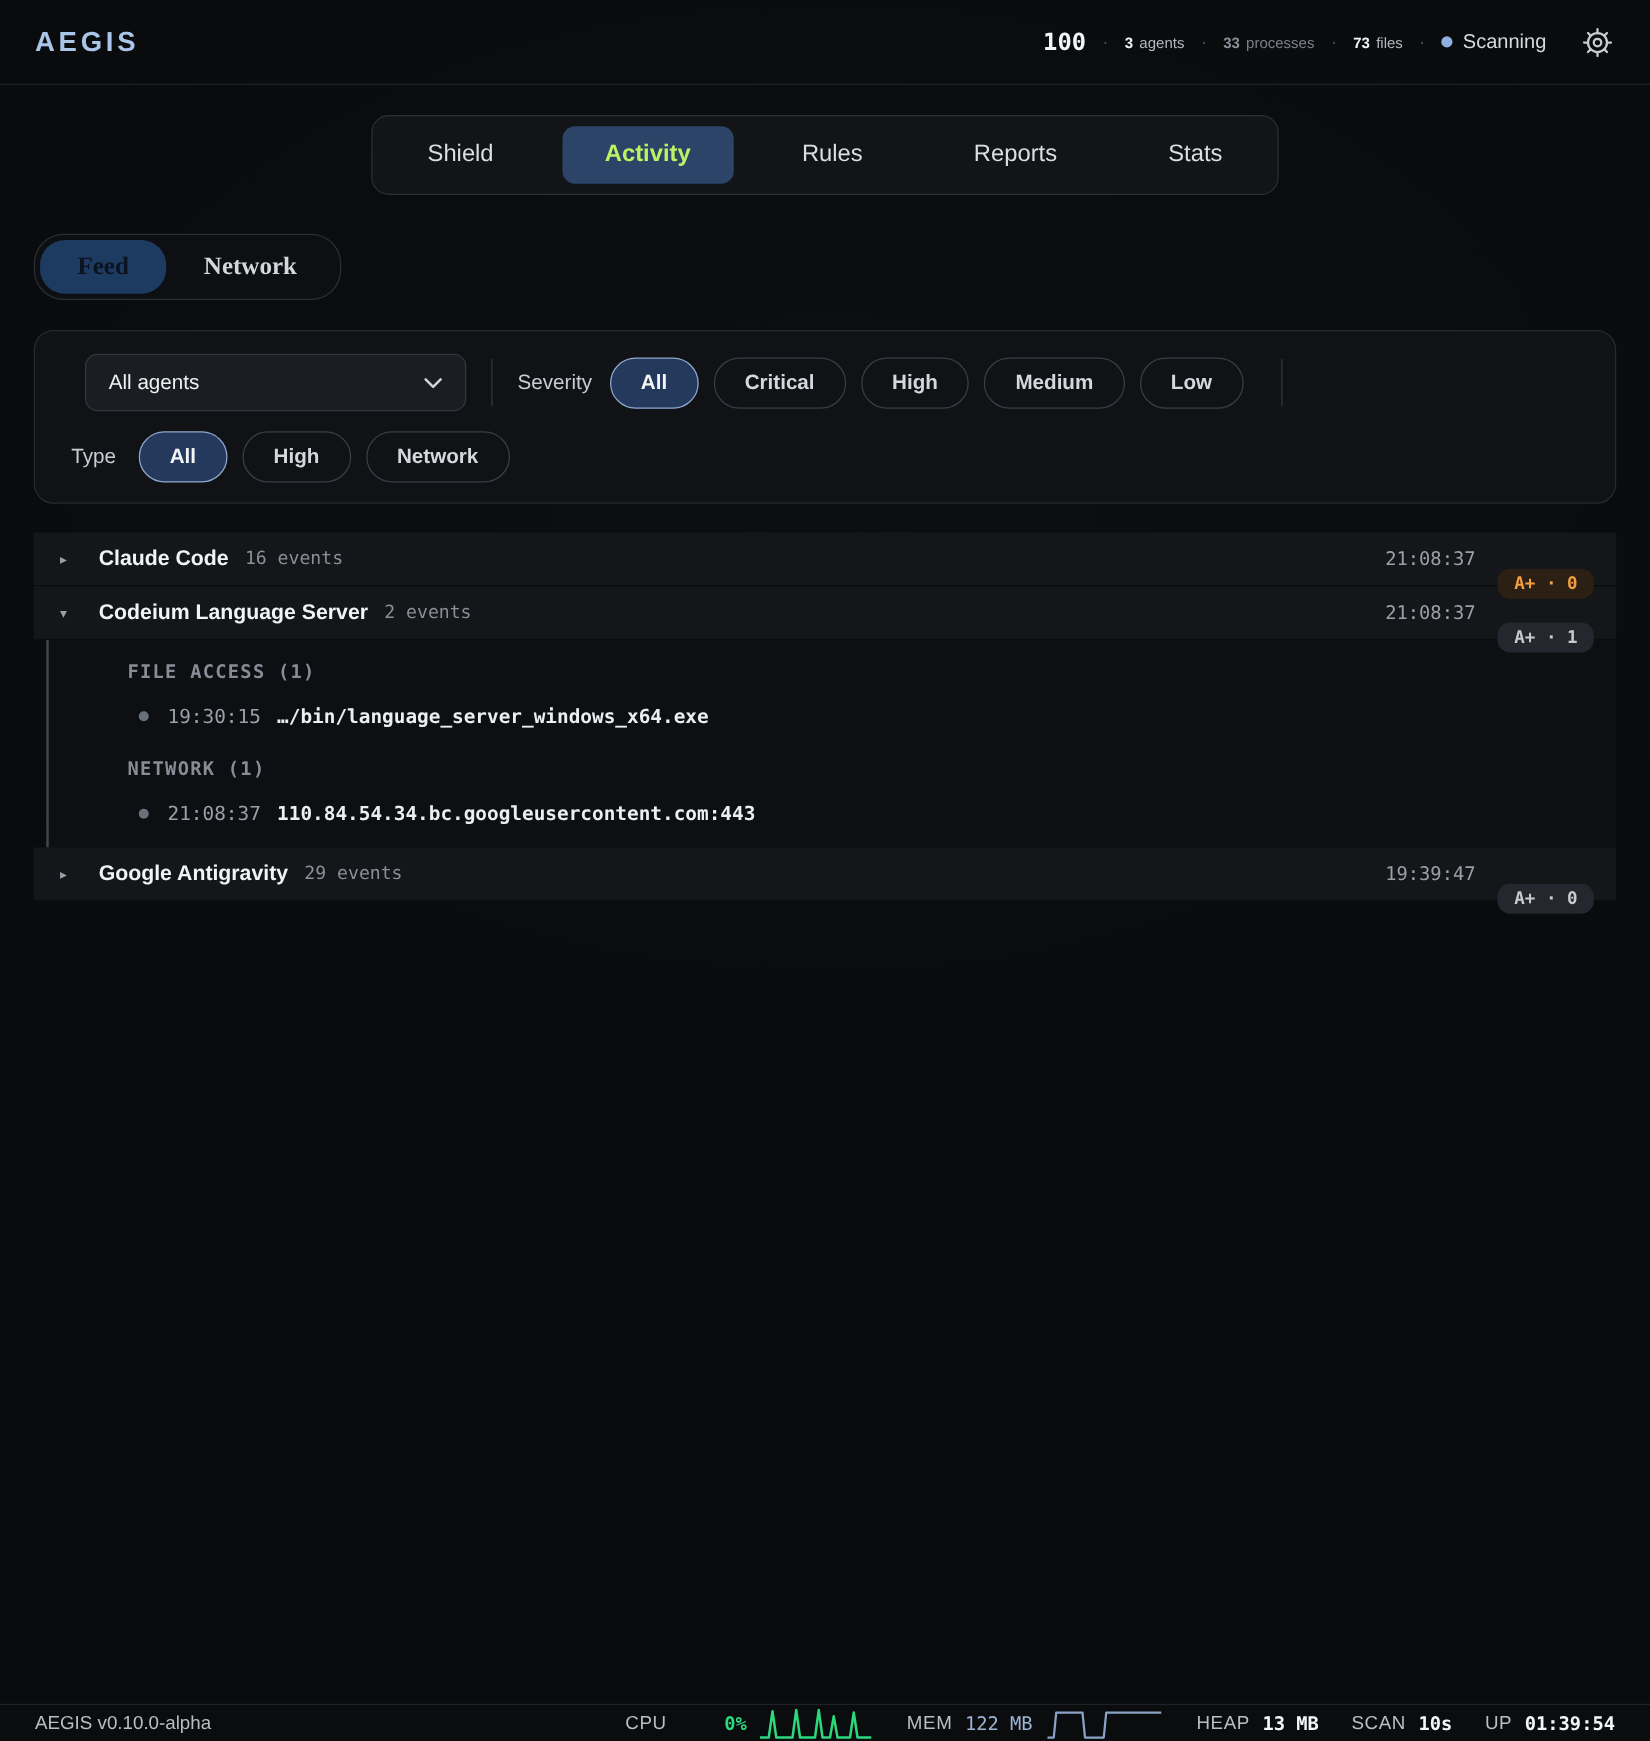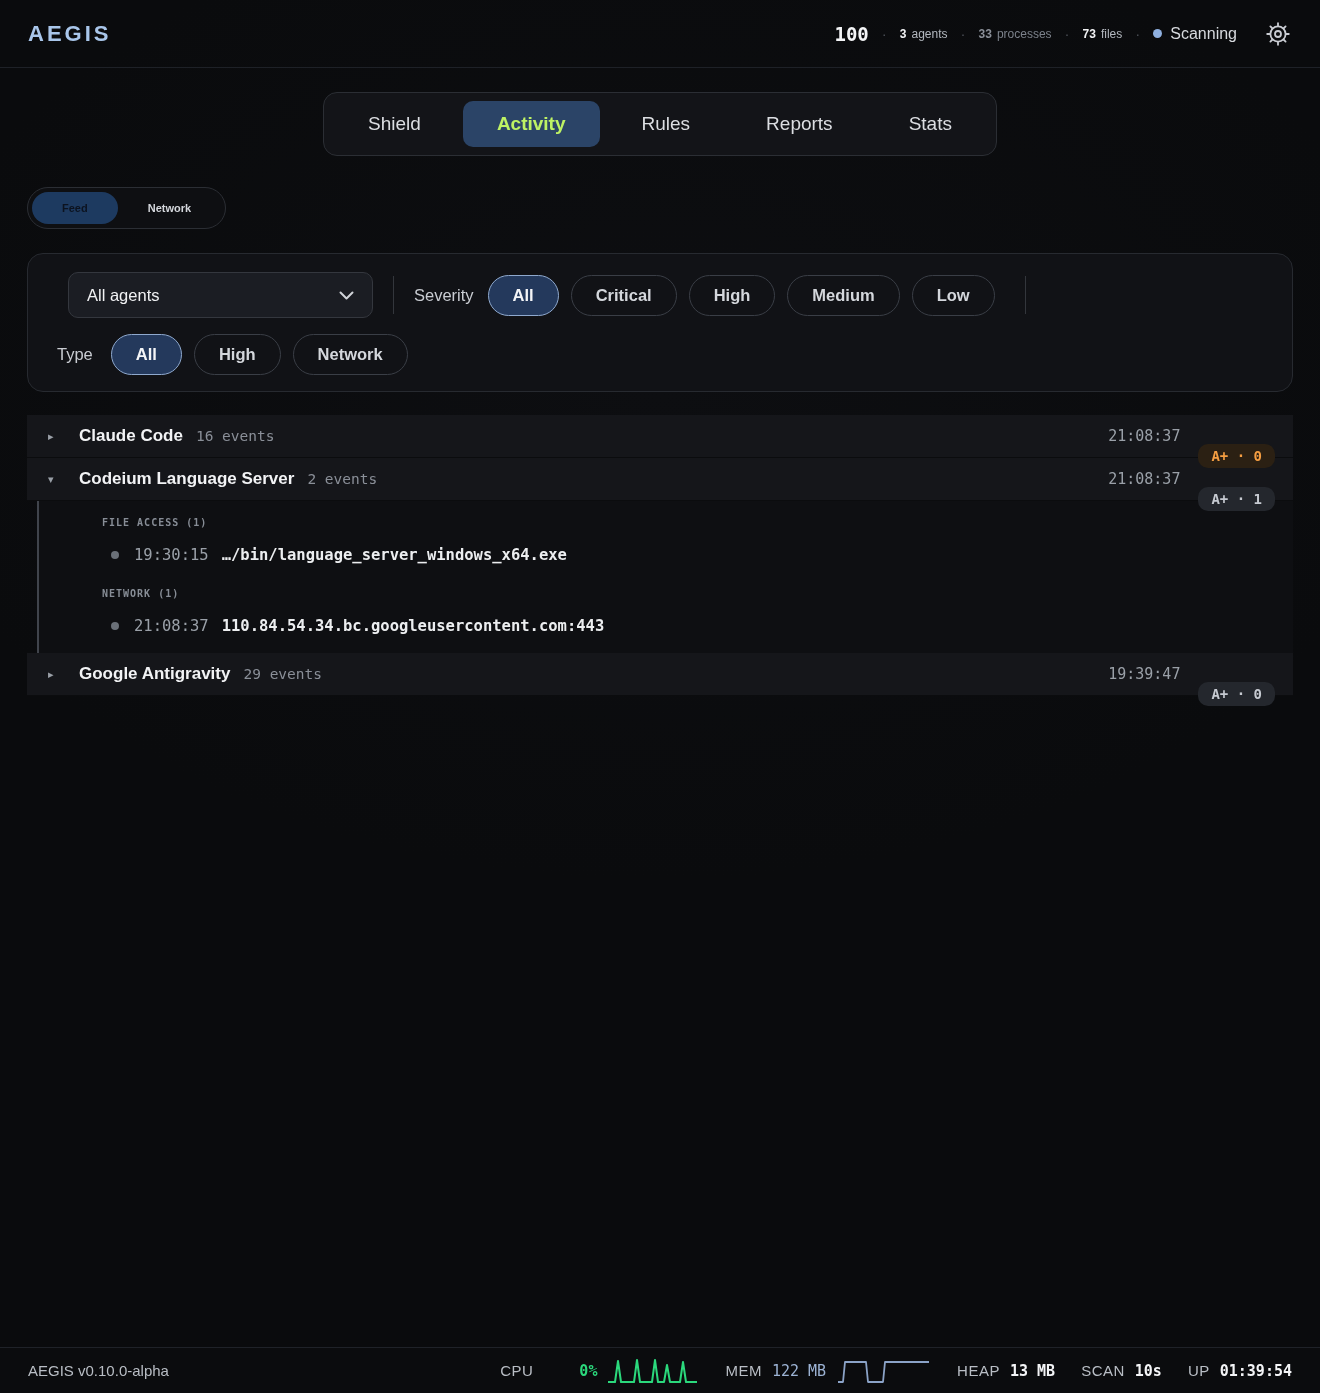--- a/index.html
+++ b/index.html
@@ -17,27 +17,27 @@
   .stat .val { color:#f1f2f4; font-weight:700; }
   .stat .lbl { color:#b3b8bf; font-weight:400; margin-left:5px; }
   .stat.dim .val { color:#8a8f98; font-weight:600; }
   .stat.dim .lbl { color:#7c828b; }
   .scan { display:flex; align-items:center; gap:8px; font-size:16px; color:#d7dade; }
   .scan-dot { width:9px; height:9px; border-radius:50%; background:#8fb0e0; }
   .gear-btn { margin-left:14px; background:none; border:none; cursor:pointer; display:flex; align-items:center; }
 
   
   .tabbar-wrap { display:flex; justify-content:center; margin-top:24px; }
-  .tabbar { display:flex; align-items:center; gap:8px; background:#131418; border:1px solid #2b2e34; border-radius:14px; padding:8px 10px; }
+  .tabbar { display:flex; align-items:center; gap:21px; background:#131418; border:1px solid #2b2e34; border-radius:14px; padding:8px 10px; }
   .tab { border:none; background:transparent; color:#dcdee2; font-size:19px; font-weight:500; padding:12px 34px; border-radius:10px; cursor:pointer; font-family:"Liberation Sans", sans-serif; }
   .tab.active { background:#2b4467; color:#bef264; font-weight:600; }
 
   
   .toggle { display:inline-flex; align-items:center; margin:31px 0 0 27px; border:1px solid #2b2e34; border-radius:24px; padding:4px; background:#0e0f12; }
-  .toggle-opt { border:none; background:transparent; color:#d4d7dc; font-size:11px; font-weight:600; padding:10px 30px; border-radius:20px; cursor:pointer; font-family:Liberation Sans, sans-serif; }
+  .toggle-opt { border:none; background:transparent; color:#d4d7dc; font-size:20px; font-weight:600; padding:10px 30px; border-radius:20px; cursor:pointer; font-family:Liberation Serif, serif; }
   .toggle-opt.active { background:#1d3a60; color:#0c1320; }
 
   
   .filters { margin:24px 27px 0 27px; border:1px solid #272a30; border-radius:16px; background:#111216; padding:18px 24px 16px 24px; }
   .filter-row { display:flex; align-items:center; }
   .filter-row + .filter-row { margin-top:16px; }
   .pill { border-radius:24px; border:1px solid #3a3e46; background:transparent; color:#d4d7dc; font-size:16.5px; font-weight:600; padding:10px 24px; cursor:pointer; font-family:"Liberation Sans", sans-serif; }
   .pill.selected { background:#24395c; border:1.5px solid #8fa9ce; color:#f4f5f7; font-weight:700; }
   .groupby { border:1.5px solid #8aa6cf; background:#1e2f4d; color:#f4f5f7; font-weight:700; padding:11px 27px; }
   .agent-select { display:flex; align-items:center; justify-content:space-between; width:305px; height:46px; margin-left:16px; background:#1b1d23; border:1px solid #34373e; border-radius:10px; padding:0 18px; font-size:16.5px; color:#f0f1f3; cursor:pointer; }
@@ -50,29 +50,29 @@
   .group-header { display:flex; align-items:center; height:43px; background:#15161a; border-bottom:1px solid #0b0c0e; padding:0 18px 0 21px; cursor:pointer; }
   .arrow { font-size:11px; color:#9aa0a8; width:16px; }
   .group-name { font-size:17px; font-weight:700; color:#f2f3f5; margin-left:15px; }
   .group-count { font-family:"DejaVu Sans Mono", monospace; font-size:14.5px; color:#8a8f98; margin-left:13px; }
   .group-right { margin-left:auto; display:flex; align-items:center; gap:18px; }
   .group-time { font-family:"DejaVu Sans Mono", monospace; font-size:15px; color:#9aa0a8; }
   .badge { font-family:"DejaVu Sans Mono", monospace; font-size:14px; font-weight:bold; padding:4px 13px; border-radius:10px;margin-top:40px; }
   .badge.gray { color:#c6cad1; background:#24272d; }
   .badge.orange { color:#f59e42; background:#2b2013; }
   .group-body { background:#0e0f12; border-left:2px solid #40444c; margin-left:10px; padding:16px 0 14px 0; }
-  .section-title { font-family:"DejaVu Sans Mono", monospace; font-size:10px; font-weight:bold; letter-spacing:1px; color:#878d96; margin:0 0 18px 63px; }
+  .section-title { font-family:"DejaVu Sans Mono", monospace; font-size:15px; font-weight:bold; letter-spacing:1px; color:#878d96; margin:0 0 18px 63px; }
   .event-line { display:flex; align-items:center; margin:0 0 24px 72px; }
   .event-bullet { width:8px; height:8px; border-radius:50%; background:#6a7078; margin-right:15px; }
   .event-time { font-family:"DejaVu Sans Mono", monospace; font-size:15.5px; color:#9aa0a8; margin-right:13px; }
   .event-detail { font-family:"DejaVu Sans Mono", monospace; font-size:15.5px; font-weight:bold; color:#eceef0; }
   .event-line:last-child { margin-bottom:4px; }
 
   
-  .statusbar { position:absolute; left:0; right:0; bottom:0; height:46px; background:#0b0c0e; border-top:1px solid #1f2228; display:flex; align-items:center; padding:0 28px; }
+  .statusbar { position:absolute; left:0; right:0; bottom:0; height:30px; background:#0b0c0e; border-top:1px solid #1f2228; display:flex; align-items:center; padding:0 28px; }
   .sb-version { font-size:15px; color:#b9bec5; }
   .sb-right { margin-left:auto; display:flex; align-items:center; }
   .sb-label { font-size:15px; color:#b9bec5; letter-spacing:0.5px; }
   .sb-val { font-family:"DejaVu Sans Mono", monospace; font-size:15px; }
   .sb-green { color:#2bd97c; font-weight:bold; }
   .sb-blue { color:#9cb3d4; }
   .sb-white { color:#f4f5f7; font-weight:bold; }
   .sb-gap-lg { width:46px; } .sb-gap-md { width:26px; } .sb-gap-sm { width:10px; }
   .spark { display:block; }
 </style>

